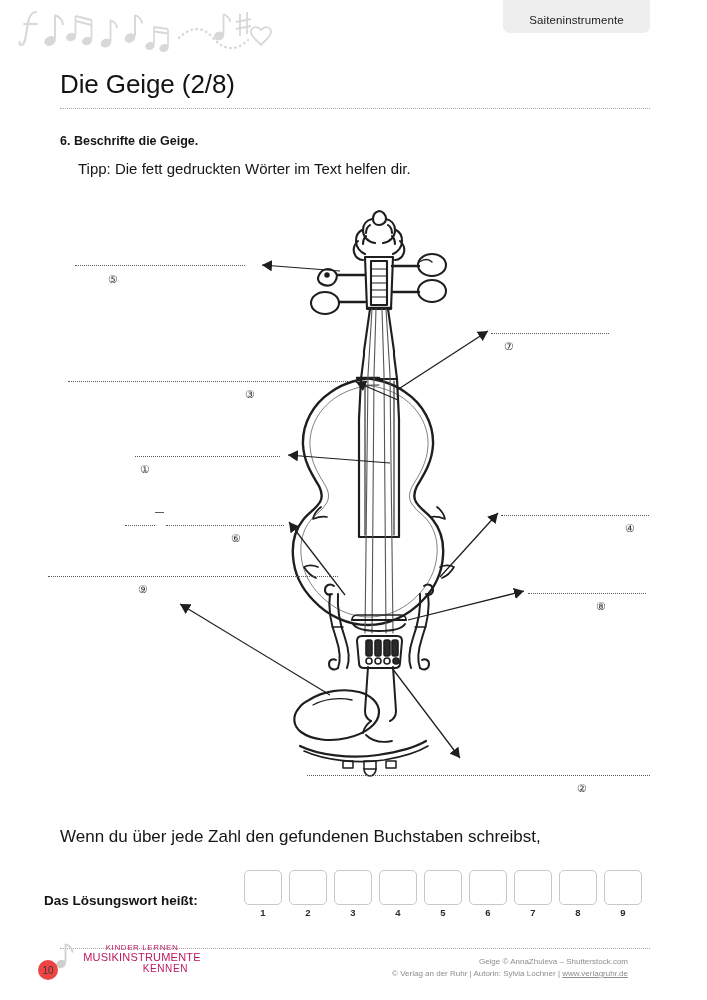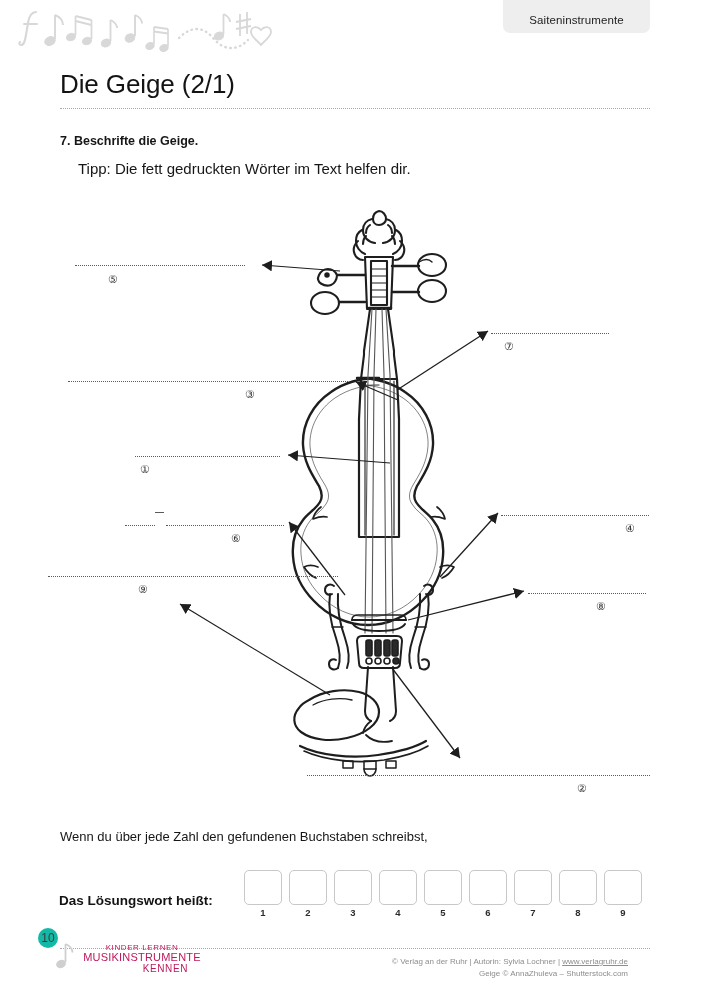--- a/index.html
+++ b/index.html
@@ -114,29 +114,29 @@
     width: 9px;
     height: 0;
     border-top: 1.6px solid #5a5a5a;
   }
 
   
   #closing-text {
     position: absolute;
     left: 60px;
     top: 826px;
-    font-size: 13px;
+    font-size: 17px;
     line-height: 21px;
     color: #161616;
   }
 
   
   #solution-row {
     position: absolute;
-    left: 59px;
+    left: 44px;
     top: 893px;
     display: flex;
     align-items: flex-start;
   }
   #solution-label {
     font-size: 13.5px;
     font-weight: bold;
     color: #131313;
     white-space: nowrap;
   }
@@ -173,27 +173,27 @@
     position: absolute;
     left: 60px;
     top: 948px;
     width: 590px;
     height: 0;
     border-top: 1.3px dotted #a9a9a9;
   }
   #page-number-badge {
     position: absolute;
     left: 38px;
-    top: 928px;
+    top: 960px;
     width: 20px;
     height: 20px;
     border-radius: 50%;
-    background: #14b8a6;
+    background: #ef4444;
     color: #3a3a3a;
-    font-size: 12px;
+    font-size: 10px;
     display: flex;
     align-items: center;
     justify-content: center;
   }
   #footer-note-icon {
     position: absolute;
     left: 55px;
     top: 941px;
     width: 22px;
     height: 30px;
@@ -297,24 +297,24 @@
 
         <path d="M247 26c-4-5-10-3-10 2 0 5 7 9 10 13 3-4 10-8 10-13 0-5-6-7-10-2z" stroke-width="1.8" fill="none"></path>
       </g>
     </svg>
   </div>
 
   <div id="category-tab">
     <span>Saiteninstrumente</span>
   </div>
 
-  <div id="page-title">Die Geige (2/1)</div>
+  <div id="page-title">Die Geige (2/8)</div>
   <div id="title-rule"></div>
 
-  <div id="task-heading">7. Beschrifte die Geige.</div>
+  <div id="task-heading">6. Beschrifte die Geige.</div>
   <div id="task-tip">Tipp: Die fett gedruckten Wörter im Text helfen dir.</div>
 
   <div id="figure">
     <svg width="707" height="610" viewBox="0 0 707 610" xmlns="http://www.w3.org/2000/svg">
       <g fill="none" stroke="#1e1e1e" stroke-width="2.1" stroke-linecap="round" stroke-linejoin="round">
 
         <path d="M379 16c-4 1-6 4-6 8 0 3 2 6 6 6s7-3 7-6c0-4-3-8-7-8z"></path>
         <path d="M372 24c-5 1-9 5-9 11 0 7 5 12 12 13"></path>
         <path d="M386 24c5 1 9 5 9 11 0 7-5 12-12 13"></path>
         <path d="M362 35c-4 2-6 6-6 11 0 6 4 11 9 13"></path>
@@ -568,19 +568,19 @@
 
   <div id="page-number-badge">10</div>
 
   <div id="brand-logo">
     <div class="brand-top">KINDER LERNEN</div>
     <div class="brand-mid">MUSIKINSTRUMENTE</div>
     <div class="brand-bot">KENNEN</div>
   </div>
 
   <div id="credits">
+    <div>Geige © AnnaZhuleva – Shutterstock.com</div>
     <div>
       <span>© Verlag an der Ruhr | Autorin: Sylvia Lochner | </span><span class="link">www.verlagruhr.de</span>
     </div>
-    <div>Geige © AnnaZhuleva – Shutterstock.com</div>
   </div>
 
 </div>
 
 </body></html>

